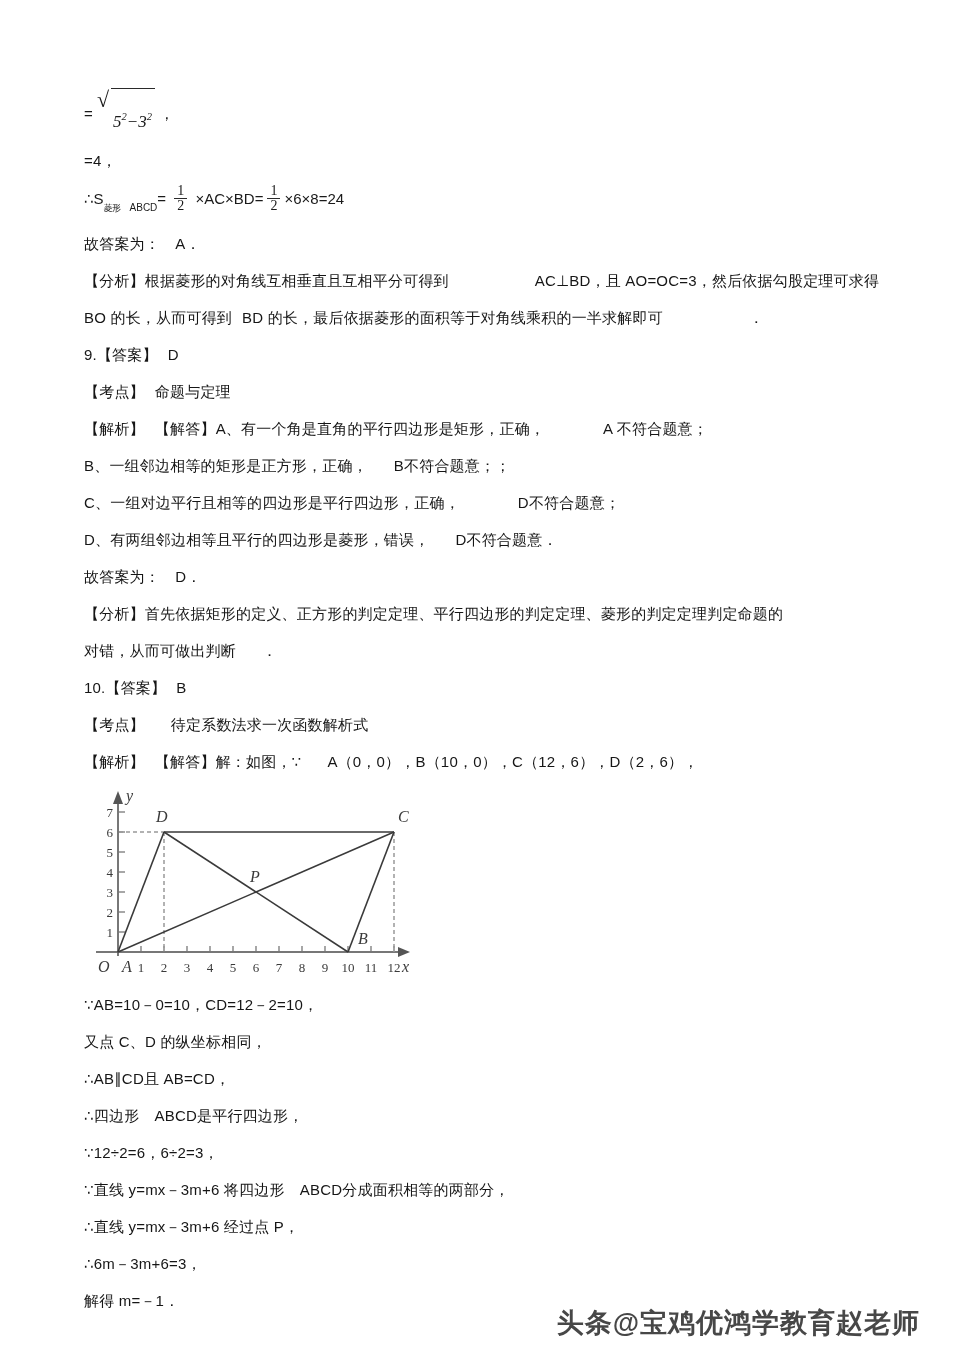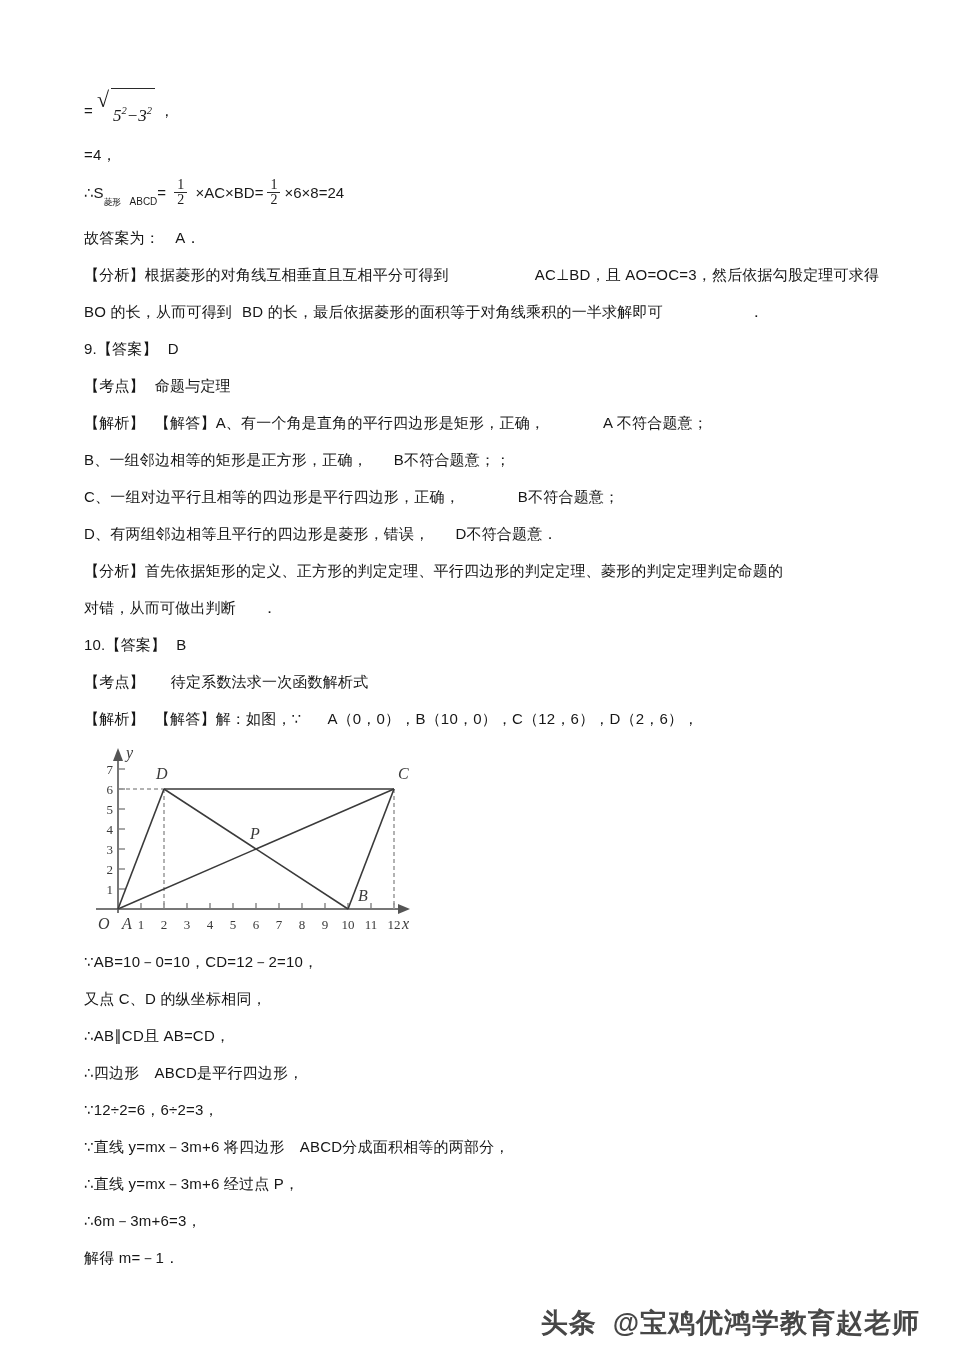--- a/index.html
+++ b/index.html
@@ -59,21 +59,21 @@
     position: absolute;
     left: 0;
     top: 1px;
     font-style: normal;
     font-size: 22px;
     line-height: 1;
   }
   .radical .bar {
     display: inline-block;
     border-top: 1.3px solid #2a2a2a;
-    padding: 2px 3px 0 2px;
+    padding: 8px 3px 0 2px;
   }
   sup.pw {
     font-size: 0.62em;
     vertical-align: super;
     font-style: italic;
   }
   .frac {
     display: inline-block;
     vertical-align: middle;
     text-align: center;
@@ -132,21 +132,21 @@
     right: 36px;
     bottom: 12px;
     font-size: 27px;
     font-weight: bold;
     color: #2e2e2e;
     opacity: 0.88;
     white-space: nowrap;
     letter-spacing: 1px;
     font-family: "Liberation Sans", "DejaVu Sans", sans-serif;
   }
-  .watermark .tt { margin-right: 16px; }
+  .watermark .tt { margin-right: 0; }
 </style>
 </head>
 <body>
 
 <div class="page">
 
   <div class="content">
 
     <div class="mathrow">
       <span>=</span>
@@ -179,24 +179,25 @@
     <div class="line"><span>BO 的长，从而可得到</span><span class="sp-sm"></span><span>BD 的长，最后依据菱形的面积等于对角线乘积的一半求解即可</span><span class="sp-xl"></span><span>．</span></div>
 
     <div class="line"><span>9.</span><span>【答案】</span><span class="sp-sm"></span><span>D</span></div>
 
     <div class="line"><span>【考点】</span><span class="sp-sm"></span><span>命题与定理</span></div>
 
     <div class="line"><span>【解析】</span><span class="sp-sm"></span><span>【解答】</span><span>A、有一个角是直角的平行四边形是矩形，正确，</span><span class="sp-lg"></span><span>A 不符合题意；</span></div>
 
     <div class="line"><span>B、一组邻边相等的矩形是正方形，正确，</span><span class="sp-md"></span><span>B不符合题意；；</span></div>
 
-    <div class="line"><span>C、一组对边平行且相等的四边形是平行四边形，正确，</span><span class="sp-lg"></span><span>B不符合题意；</span></div>
+    <div class="line"><span>C、一组对边平行且相等的四边形是平行四边形，正确，</span><span class="sp-lg"></span><span>D不符合题意；</span></div>
 
     <div class="line"><span>D、有两组邻边相等且平行的四边形是菱形，错误，</span><span class="sp-md"></span><span>D不符合题意．</span></div>
 
+    <div class="line">故答案为：　D．</div>
 
     <div class="line"><span>【分析】</span><span>首先依据矩形的定义、正方形的判定定理、平行四边形的判定定理、菱形的判定定理判定命题的</span></div>
 
     <div class="line"><span>对错，从而可做出判断</span><span class="sp-md"></span><span>．</span></div>
 
     <div class="line"><span>10.</span><span>【答案】</span><span class="sp-sm"></span><span>B</span></div>
 
     <div class="line"><span>【考点】</span><span class="sp-md"></span><span>待定系数法求一次函数解析式</span></div>
 
     <div class="line"><span>【解析】</span><span class="sp-sm"></span><span>【解答】</span><span>解：如图，∵</span><span class="sp-md"></span><span>A（0，0），B（10，0），C（12，6），D（2，6），</span></div>

